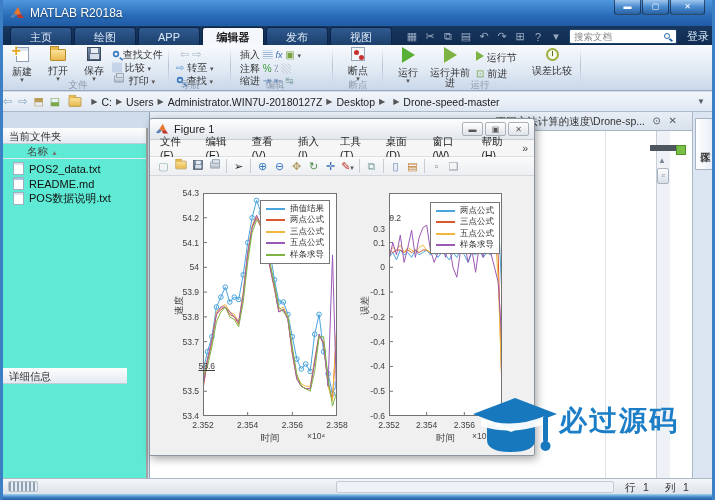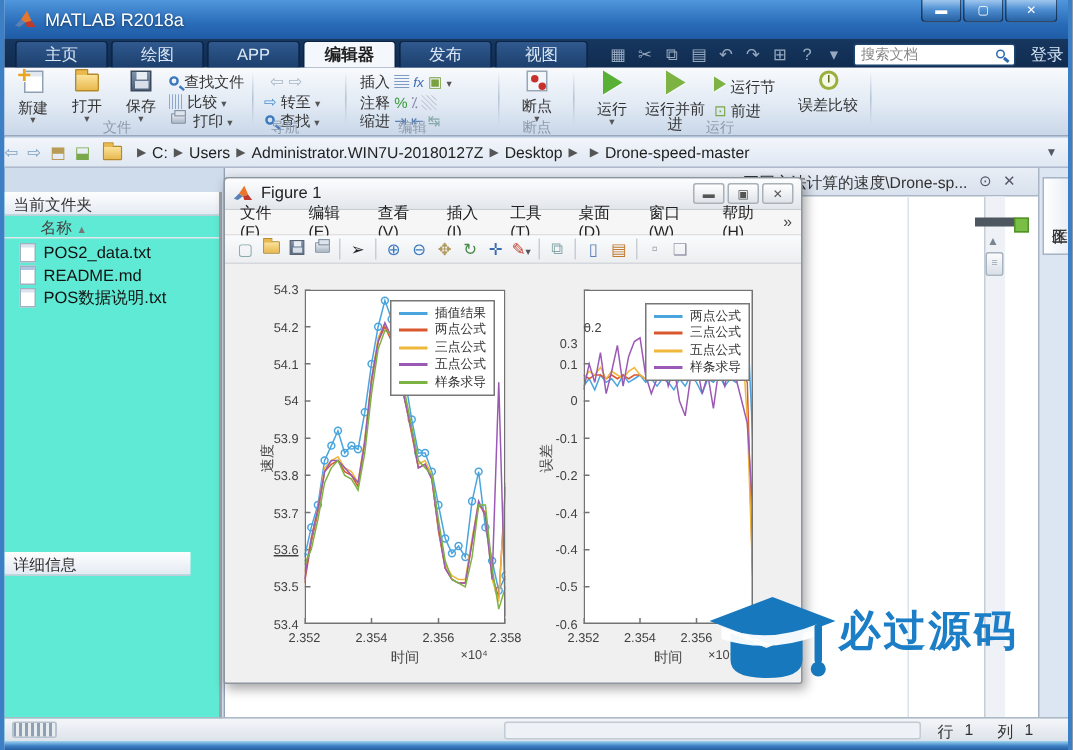--- a/index.html
+++ b/index.html
@@ -421,21 +421,21 @@
           <circle cx="129.5" cy="200.7" r="2.3" fill="none" stroke="#4aa4de" stroke-width="1"></circle>
           <circle cx="134.0" cy="190.8" r="2.3" fill="none" stroke="#4aa4de" stroke-width="1"></circle>
           <polyline points="0.0,195.7 4.5,168.5 8.9,148.7 13.4,121.4 17.9,116.5 22.3,114.0 26.8,121.4 31.3,123.9 35.7,131.3 40.2,101.6 44.7,61.9 49.1,34.7 53.6,24.8 58.1,34.7 62.5,54.5 67.0,74.3 71.5,96.6 75.9,118.9 80.4,116.5 84.9,126.4 89.3,161.1 93.8,185.8 98.3,193.3 102.7,195.7 107.2,195.7 111.7,168.5 116.1,143.7 120.6,148.7 125.1,190.8 129.5,205.7 134.0,131.3" fill="none" stroke="#d9582e" stroke-width="1"></polyline>
           <polyline points="0.0,188.3 4.5,166.0 8.9,146.2 13.4,118.9 17.9,114.0 22.3,111.5 26.8,118.9 31.3,121.4 35.7,128.8 40.2,99.1 44.7,59.5 49.1,32.2 53.6,22.3 58.1,32.2 62.5,52.0 67.0,71.9 71.5,94.2 75.9,116.5 80.4,114.0 84.9,123.9 89.3,158.6 93.8,183.4 98.3,190.8 102.7,193.3 107.2,193.3 111.7,166.0 116.1,141.2 120.6,151.1 125.1,193.3 129.5,208.1 134.0,128.8" fill="none" stroke="#efb83c" stroke-width="1"></polyline>
           <polyline points="0.0,193.3 4.5,166.0 8.9,146.2 13.4,121.4 17.9,114.0 22.3,114.0 26.8,118.9 31.3,123.9 35.7,128.8 40.2,101.6 44.7,59.5 49.1,34.7 53.6,22.3 58.1,32.2 62.5,54.5 67.0,74.3 71.5,94.2 75.9,118.9 80.4,116.5 84.9,126.4 89.3,158.6 93.8,185.8 98.3,193.3 102.7,195.7 107.2,195.7 111.7,168.5 116.1,141.2 120.6,151.1 125.1,193.3 129.5,61.9 134.0,218.0" fill="none" stroke="#9b59b6" stroke-width="1"></polyline>
           <polyline points="0.0,183.4 4.5,173.4 8.9,153.6 13.4,128.8 17.9,118.9 22.3,114.0 26.8,123.9 31.3,126.4 35.7,133.8 40.2,109.0 44.7,69.4 49.1,39.6 53.6,27.3 58.1,29.7 62.5,49.6 67.0,69.4 71.5,91.7 75.9,114.0 80.4,118.9 84.9,123.9 89.3,153.6 93.8,180.9 98.3,193.3 102.7,195.7 107.2,198.2 111.7,178.4 116.1,143.7 120.6,143.7 125.1,185.8 129.5,213.1 134.0,198.2" fill="none" stroke="#7cb342" stroke-width="1"></polyline>
           <rect x="0.5" y="0.5" width="133" height="222" fill="none" stroke="#737373" stroke-width="1"></rect>
         </svg>
         <div class="ct-ytick" style="left:18px;top:235px;">53.4</div>
         <div class="ct-ytick" style="left:18px;top:210.22222222222183px;">53.5</div>
-        <div class="ct-ytick" style="left:18px;top:185.44444444444366px;text-decoration:underline;">53.6</div>
+        <div class="ct-ytick" style="left:34px;top:185.44444444444366px;text-decoration:underline;">53.6</div>
         <div class="ct-ytick" style="left:18px;top:160.6666666666655px;">53.7</div>
         <div class="ct-ytick" style="left:18px;top:135.88888888888908px;">53.8</div>
         <div class="ct-ytick" style="left:18px;top:111.1111111111109px;">53.9</div>
         <div class="ct-ytick" style="left:18px;top:86.33333333333275px;">54</div>
         <div class="ct-ytick" style="left:18px;top:61.55555555555458px;">54.1</div>
         <div class="ct-ytick" style="left:18px;top:36.77777777777641px;">54.2</div>
         <div class="ct-ytick" style="left:18px;top:12px;">54.3</div>
         <div class="ct-xtick" style="left:34px;top:244px;">2.352</div>
         <div class="ct-xtick" style="left:78.66666666666998px;top:244px;">2.354</div>
         <div class="ct-xtick" style="left:123.33333333333002px;top:244px;">2.356</div>

